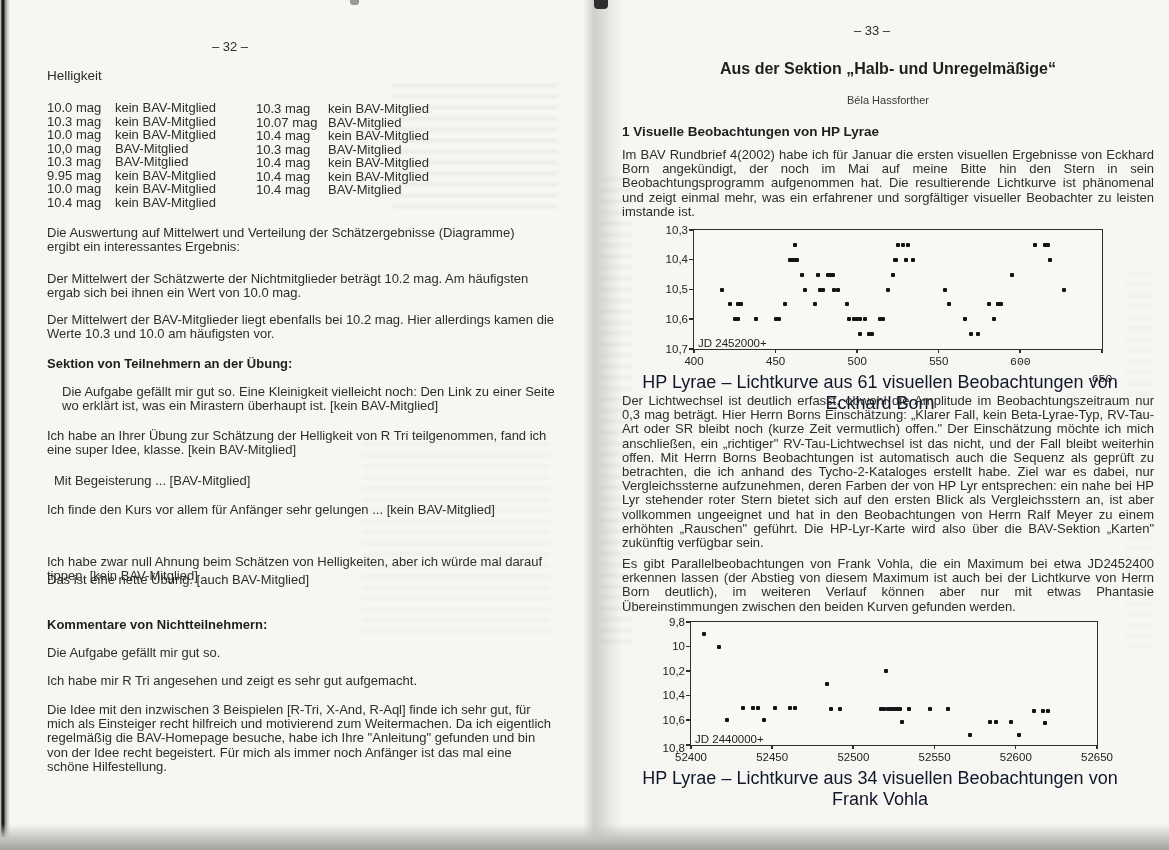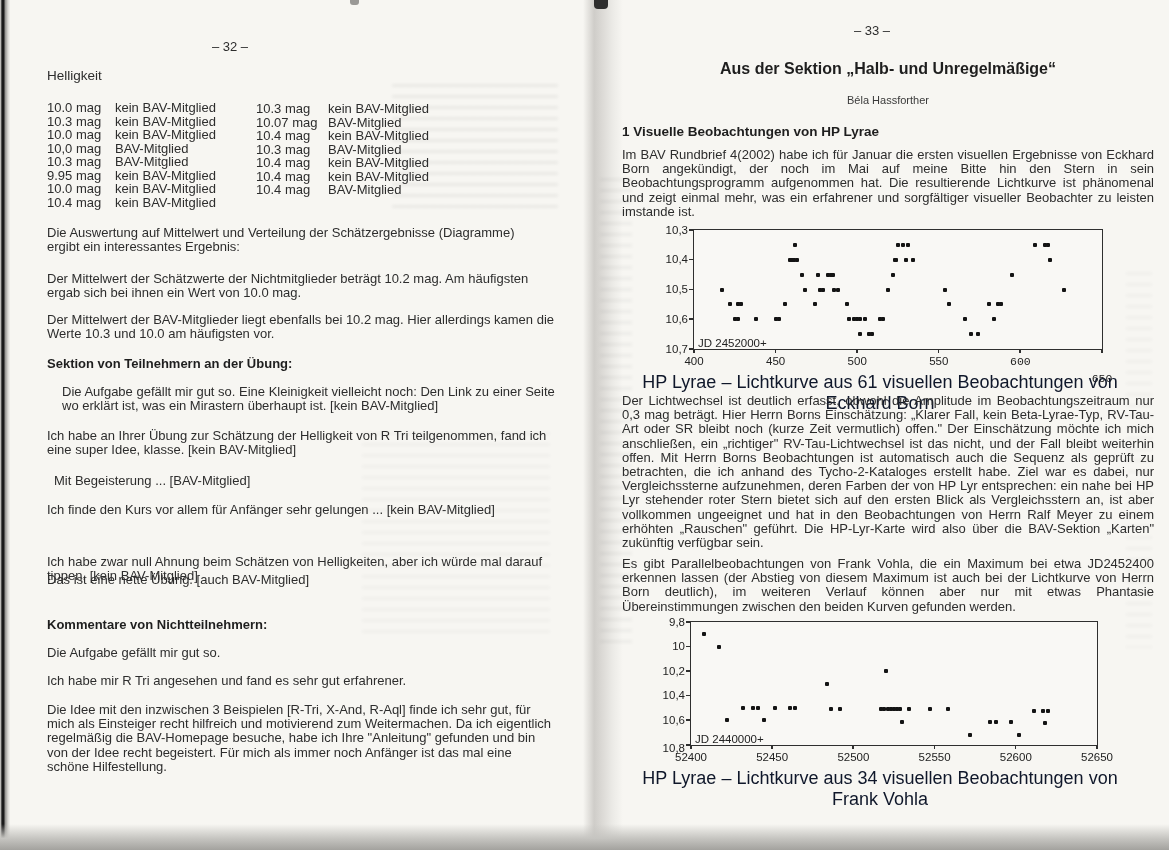--- a/index.html
+++ b/index.html
@@ -137,21 +137,21 @@
     <div class="abs fs13 bold" style="left:47px; top:357px;">Sektion von Teilnehmern an der Übung:</div>
     <div class="abs fs13" style="left:47px; top:385px; width:508px;margin-left:15px;">Die Aufgabe gefällt mir gut so. Eine Kleinigkeit vielleicht noch: Den Link zu einer Seite wo erklärt ist, was ein Mirastern überhaupt ist.  [kein BAV-Mitglied]</div>
     <div class="abs fs13" style="left:47px; top:429px; width:508px;">Ich habe an Ihrer Übung zur Schätzung der Helligkeit von R Tri teilgenommen, fand ich eine super Idee, klasse.  [kein BAV-Mitglied]</div>
     <div class="abs fs13" style="left:54px; top:474px; width:508px;">Mit Begeisterung ... [BAV-Mitglied]</div>
     <div class="abs fs13" style="left:47px; top:503px; width:508px;">Ich finde den Kurs vor allem für Anfänger sehr gelungen ... [kein BAV-Mitglied]</div>
     <div class="abs fs13" style="left:47px; top:531px; width:508px;margin-top:24px;">Ich habe zwar null Ahnung beim Schätzen von Helligkeiten, aber ich würde mal darauf tippen. [kein BAV-Mitglied]</div>
     <div class="abs fs13" style="left:47px; top:573px; width:508px;">Das ist eine nette Übung. [auch BAV-Mitglied]</div>
 
     <div class="abs fs13 bold" style="left:47px; top:618px;">Kommentare von Nichtteilnehmern:</div>
     <div class="abs fs13" style="left:47px; top:646px; width:508px;">Die Aufgabe gefällt mir gut so.</div>
-    <div class="abs fs13" style="left:47px; top:674px; width:508px;">Ich habe mir R Tri angesehen und fand es sehr gut erfahrener.</div>
+    <div class="abs fs13" style="left:47px; top:674px; width:508px;">Ich habe mir R Tri angesehen und zeigt es sehr gut aufgemacht.</div>
     <div class="abs fs13" style="left:47px; top:703px; width:508px;">Die Idee mit den inzwischen 3 Beispielen [R-Tri, X-And, R-Aql] finde ich sehr gut, für mich als Einsteiger recht hilfreich und motivierend zum Weitermachen. Da ich eigentlich regelmäßig die BAV-Homepage besuche, habe ich Ihre "Anleitung" gefunden und bin von der Idee recht begeistert. Für mich als immer noch Anfänger ist das mal eine schöne Hilfestellung.</div>
   </div>
 
   <div>
     <div class="abs fs13 center" style="left:842px; top:24px; width:60px;">– 33 –</div>
 
     <div class="abs bold center" style="left:622px; top:60px; width:532px; font-size:16px;">Aus der Sektion „Halb- und Unregelmäßige“</div>
 
     <div class="abs center" style="left:622px; top:94px; width:532px; font-size:11px; color:#3a3a3a;">Béla Hassforther</div>
 

